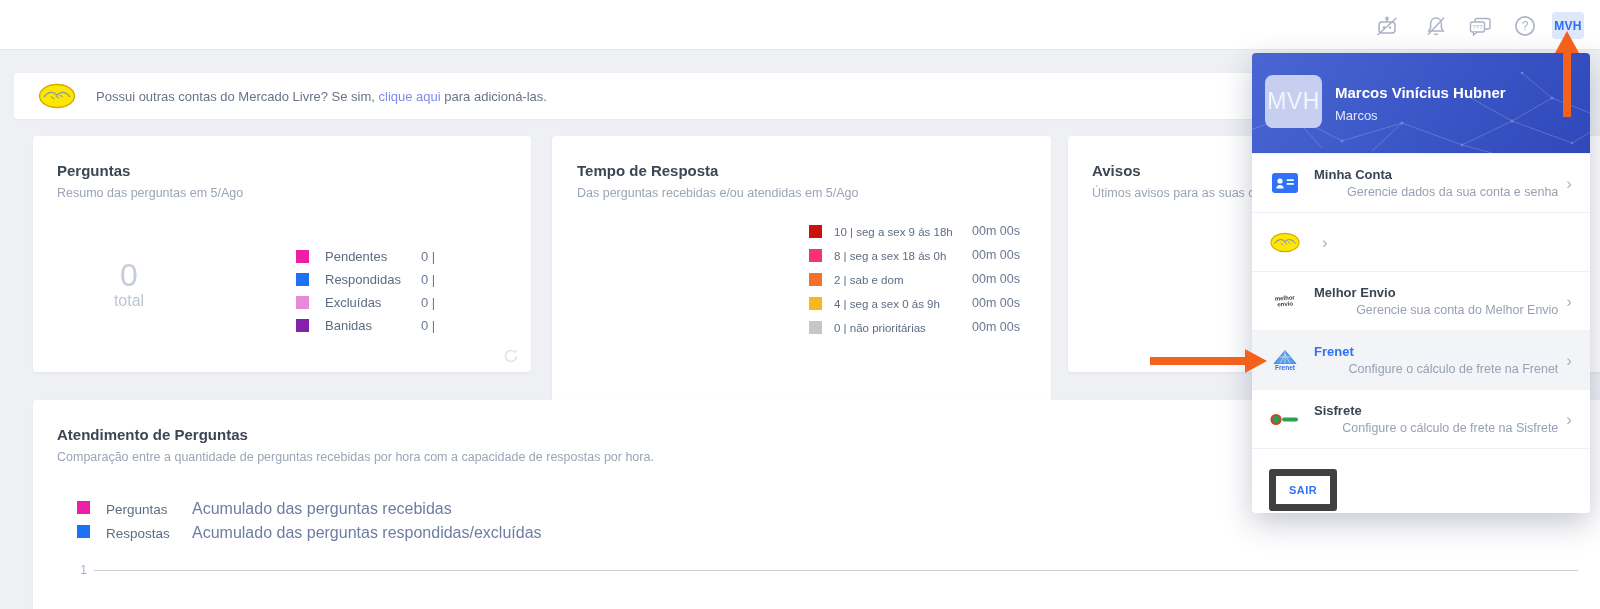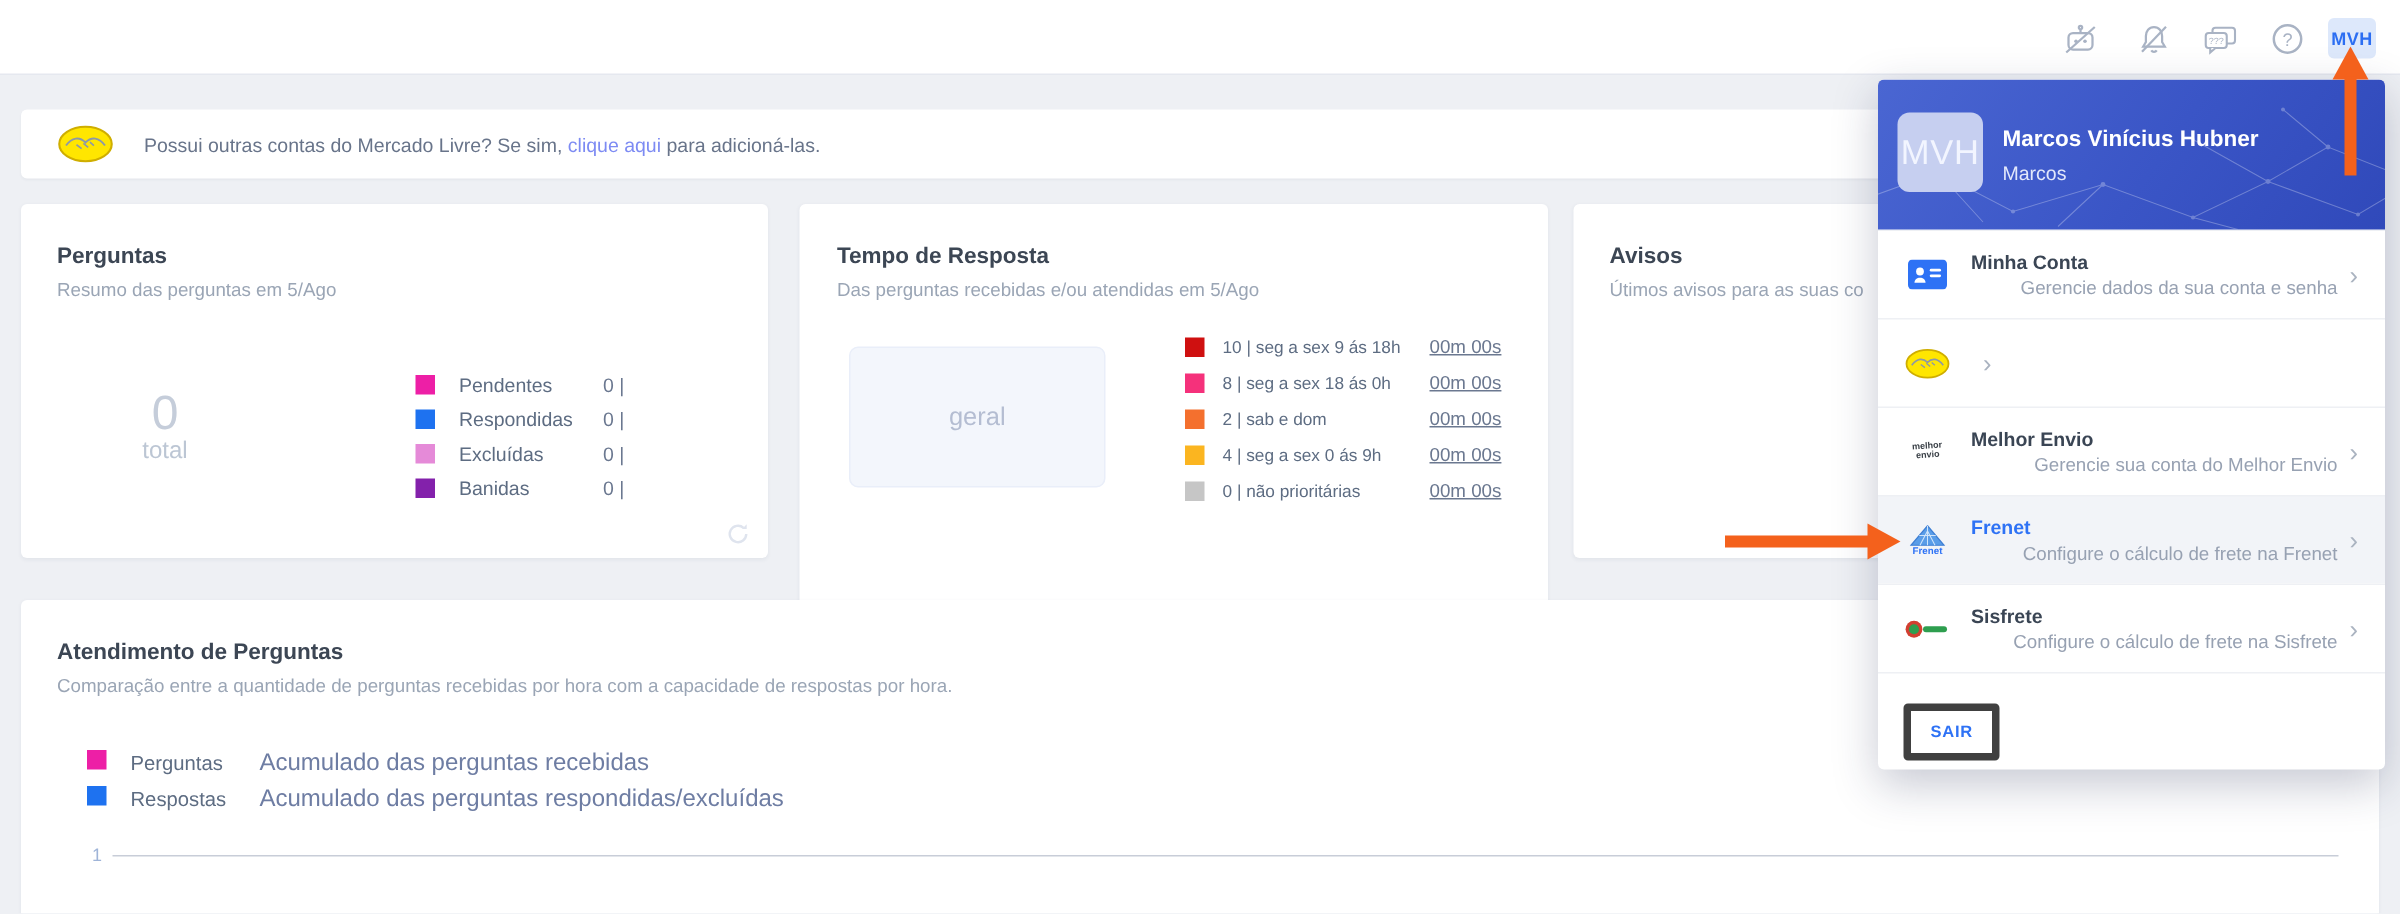--- a/index.html
+++ b/index.html
@@ -12,40 +12,40 @@
   .tb-icon { position:absolute; top:15px; width:24px; height:22px; color:#a9b3c4; cursor:pointer; }
   .tb-avatar { position:absolute; left:1552px; top:12px; width:32px; height:27px; background:#dde8fb; color:#2c6ef2; font-size:12px; font-weight:bold; border-radius:4px; display:flex; align-items:center; justify-content:center; letter-spacing:.3px; cursor:pointer; }
 
   
   .banner { position:absolute; left:14px; top:73px; width:1572px; height:46px; background:#fff; border-radius:4px; box-shadow:0 1px 2px rgba(40,50,80,.05); display:flex; align-items:center; padding-left:24px; }
   .banner .ml-icon { margin-right:20px; }
   .banner-text { font-size:13px; color:#68748a; }
   .banner-text a { color:#7d8bf3; text-decoration:none; cursor:pointer; }
 
   
-  .card { position:absolute; background:#fff; border-radius:4px; box-shadow:0 1px 3px rgba(40,50,80,.06); }
+  .card { position:absolute; background:#fff; border-radius:4px; box-shadow:0 1px 3px rgba(40,50,80,.06);margin-left:19px; }
   .card-title { font-size:15px; font-weight:bold; color:#3c4654; }
   .card-sub { font-size:12.5px; color:#9aa5b5; margin-top:7px; }
   #card-perguntas { left:14px; top:136px; width:498px; height:236px; padding:26px 24px; }
   #card-tempo { left:533px; top:136px; width:499px; height:301px; padding:26px 25px; }
   #card-avisos { left:1049px; top:136px; width:537px; height:236px; padding:26px 24px; }
 
   .total-block { position:absolute; left:46px; top:124px; width:100px; text-align:center; }
   .total-value { font-size:32px; color:#c5cdda; line-height:30px; }
   .total-label { font-size:16px; color:#bcc6d4; margin-top:2px; }
 
   .legend-row { position:absolute; display:flex; align-items:center; }
   .sw { width:13px; height:13px; display:inline-block; flex:none; }
   .p-row { left:263px; width:220px; height:14px; }
   .p-label { font-size:13px; color:#5d6c82; margin-left:16px; width:96px; }
   .p-value { font-size:13px; color:#6b7890; }
 
   .t-row { left:257px; width:230px; height:13px;align-items:flex-end; }
   .t-label { font-size:11.5px; color:#5d6c82; margin-left:12px; width:138px; }
-  .t-time { font-size:12.5px; color:#6b7890;text-decoration:underline; }
+  .t-time { font-size:12.5px; color:#6b7890; }
 
   .geral-box { position:absolute; left:33px; top:95px; width:171px; height:94px; background:#f3f6fc; border:1px solid #e9eef9; border-radius:6px; display:flex; align-items:center; justify-content:center; }
   .geral-label { font-size:17px; color:#b4bdd2; }
 
   .refresh-btn { position:absolute; right:12px; bottom:8px; width:16px; height:16px; color:#dfe4ee; cursor:pointer; }
 
   
   #section-atendimento { left:14px; top:400px; width:1572px; height:260px; padding:26px 24px; }
   .a-legend-row { position:absolute; display:flex; align-items:baseline; }
   .a-label { font-size:13.5px; color:#5d6c82; margin-left:16px; width:86px; }
@@ -63,21 +63,21 @@
   .dd-item { height:59px; display:flex; align-items:center; padding:0 18px 0 16px; border-top:1px solid #eef0f4; cursor:pointer; background:#fff; }
   .dd-item.hl { background:#f2f4f8; }
   .dd-item:first-of-type { border-top:none; }
   .dd-ico { width:34px; flex:none; display:flex; align-items:center; justify-content:center; margin-right:12px; flex-direction:column; }
   .dd-texts { flex:1; min-width:0; }
   .dd-title { font-size:13px; font-weight:bold; color:#3a4554; }
   .dd-title.blue { color:#2e72f5; }
   .dd-desc { font-size:12.5px; color:#97a1b2; margin-top:3px; white-space:nowrap;text-align:right; }
   .chev { color:#aab3c0; font-size:17px; line-height:1; flex:none; margin-left:8px; }
   .dd-footer { padding:20px 17px; border-top:1px solid #eef0f4; }
-  .sair-btn { background:#fff; border:5px solid #404040; color:#2e72f5; font-size:11px; font-weight:bold; letter-spacing:.5px; padding:8px 13px; border-radius:3px; cursor:pointer; font-family:"Liberation Sans",sans-serif; }
+  .sair-btn { background:#fff; border:7px solid #404040; color:#2e72f5; font-size:11px; font-weight:bold; letter-spacing:.5px; padding:8px 13px; border-radius:3px; cursor:pointer; font-family:"Liberation Sans",sans-serif; }
 
   .me-logo { font-size:6px; font-weight:bold; color:#3a4047; line-height:6px; text-align:center; transform:rotate(-4deg); }
   .frenet-word { font-size:6.5px; color:#2e72f5; font-weight:bold; line-height:7px; }
 
   
   .arrow { position:absolute; z-index:30; }
   #arrow-up-head { left:1555px; top:31px; width:0; height:0; border-left:12px solid transparent; border-right:12px solid transparent; border-bottom:22px solid #f4611c; }
   #arrow-up-shaft { left:1563px; top:51px; width:8px; height:66px; background:#f4611c; }
   #arrow-right-shaft { left:1150px; top:357px; width:97px; height:8px; background:#f4611c; }
   #arrow-right-head { left:1245px; top:349px; width:0; height:0; border-top:12px solid transparent; border-bottom:12px solid transparent; border-left:22px solid #f4611c; }
@@ -152,23 +152,20 @@
     </div>
     <svg class="refresh-btn" viewBox="0 0 16 16" fill="none" stroke="currentColor" stroke-width="1.6">
       <path d="M13.5 8 a5.5 5.5 0 1 1 -1.8 -4.1"></path>
         <path d="M13.8 1.5 L13.8 4.6 L10.7 4.6" fill="currentColor" stroke="none"></path>
     </svg>
   </div>
 
   <div class="card" id="card-tempo">
     <div class="card-title">Tempo de Resposta</div>
     <div class="card-sub">Das perguntas recebidas e/ou atendidas em 5/Ago</div>
-    <div class="geral-box">
-      <span class="geral-label">geral</span>
-    </div>
     <div class="legend-row t-row" style="top:89px">
       <span class="sw" style="background-color: rgb(207, 16, 16);"></span>
       <span class="t-label">10 | seg a sex 9 ás 18h</span>
       <span class="t-time">00m 00s</span>
     </div>
     <div class="legend-row t-row" style="top:113px">
       <span class="sw" style="background-color: rgb(245, 49, 123);"></span>
       <span class="t-label">8 | seg a sex 18 ás 0h</span>
       <span class="t-time">00m 00s</span>
     </div>

